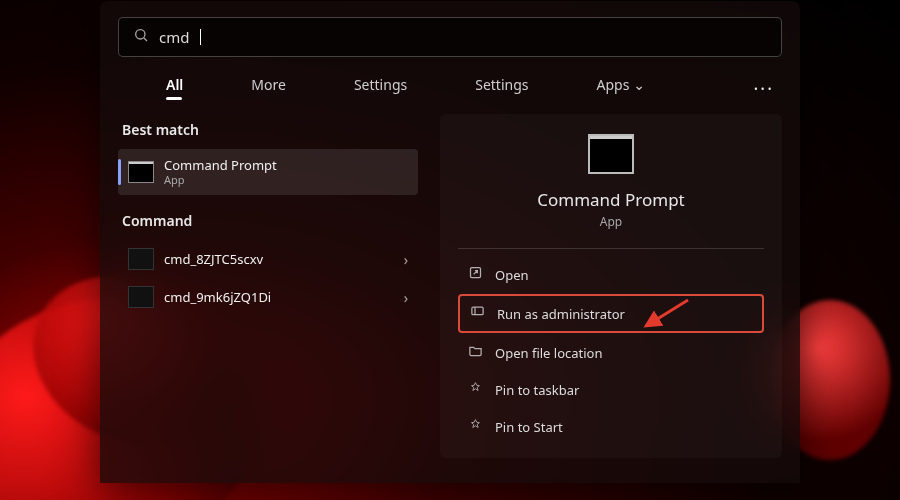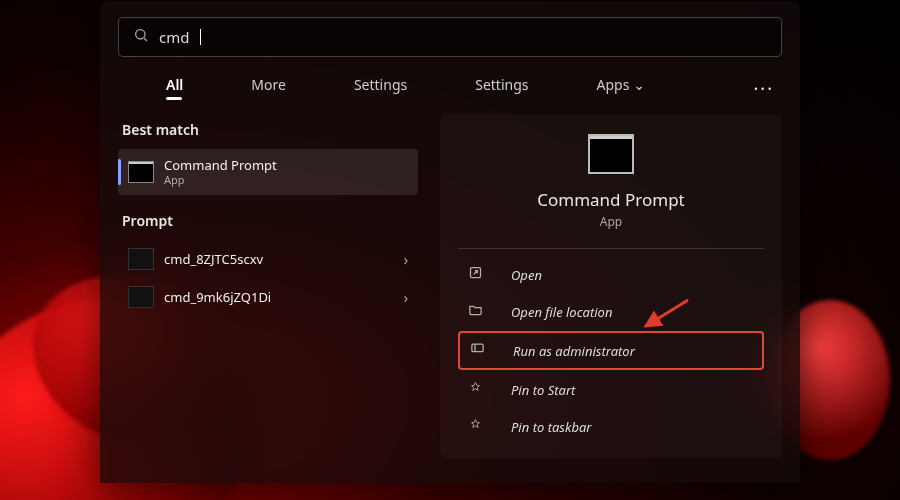--- a/index.html
+++ b/index.html
@@ -62,22 +62,22 @@
     .chev-r { margin-left:auto; opacity:.7; font-size:14px; }
     .big-thumb {
       width:46px; height:40px; background:#000; border:2px solid #bbb;
       box-shadow:inset 0 6px 0 -3px #ccc; margin-bottom:14px;
     }
     .detail-title { font-size:17px; font-weight:400; }
     .detail-sub   { font-size:12px; color:#aaa; margin-top:2px; }
     .divider { height:1px; background:rgba(255,255,255,.15); width:100%; margin:18px 0 8px; }
     .actions { width:100%; display:flex; flex-direction:column; gap:2px; }
     .action {
-      display:flex; align-items:center; gap:28px; padding:8px 10px;
-      border-radius:4px; font-size:13px; color:#ddd; cursor:pointer;font-style:italic;
+      display:flex; align-items:center; gap:12px; padding:8px 10px;
+      border-radius:4px; font-size:13px; color:#ddd; cursor:pointer;
     }
     .action svg { width:15px; height:15px; opacity:.85; }
     .action.highlight { border:2px solid #d94a3a; border-radius:4px; }
     .arrow-annot {
       position:absolute; width:56px; height:40px; pointer-events:none;
     }
     .arrow-annot svg { width:100%; height:100%; }
   </style>
 </head>
 <body>
@@ -113,21 +113,21 @@
       <div class="section-title">Best match</div>
 
       <div class="result best">
         <div class="thumb"></div>
         <div class="meta">
           <span class="title">Command Prompt</span>
           <span class="sub">App</span>
         </div>
       </div>
 
-      <div class="section-title" style="margin-top:16px">Prompt</div>
+      <div class="section-title" style="margin-top:16px">Command</div>
 
       <div class="result">
         <div class="thumb dark"></div>
         <div class="meta">
             <span class="title">cmd_8ZJTC5scxv</span>
           </div>
         <span class="chev-r">›</span>
       </div>
 
       <div class="result">
@@ -146,44 +146,44 @@
       <div class="divider"></div>
 
       <div class="actions">
         <div class="action">
           <span><svg viewBox="0 0 24 24" fill="none" stroke="#ccc" stroke-width="2">
                 <rect x="4" y="4" width="16" height="16" rx="2"></rect>
                 <path d="M9 15l6-6M15 13V9h-4"></path>
               </svg></span>
           <span>Open</span>
         </div>
-        <div class="action">
-          <span><svg viewBox="0 0 24 24" fill="none" stroke="#ccc" stroke-width="2">
-                <path d="M3 7h6l2 2h10v9a2 2 0 0 1-2 2H5a2 2 0 0 1-2-2V7z"></path>
-              </svg></span>
-          <span>Open file location</span>
-        </div>
         <div class="action highlight">
           <span><svg viewBox="0 0 24 24" fill="none" stroke="#ccc" stroke-width="2">
                 <rect x="3" y="5" width="18" height="12" rx="2"></rect>
                 <path d="M8 5v12"></path>
               </svg></span>
           <span>Run as administrator</span>
         </div>
         <div class="action">
           <span><svg viewBox="0 0 24 24" fill="none" stroke="#ccc" stroke-width="2">
-                <path d="M12 2l3 6 6 1-5 4 2 7-6-4-6 4 2-7-5-4 6-1z" transform="scale(.7) translate(5 4)"></path>
+                <path d="M3 7h6l2 2h10v9a2 2 0 0 1-2 2H5a2 2 0 0 1-2-2V7z"></path>
               </svg></span>
-          <span>Pin to Start</span>
+          <span>Open file location</span>
         </div>
         <div class="action">
           <span><svg viewBox="0 0 24 24" fill="none" stroke="#ccc" stroke-width="2">
                 <path d="M12 2l3 6 6 1-5 4 2 7-6-4-6 4 2-7-5-4 6-1z" transform="scale(.7) translate(5 4)"></path>
               </svg></span>
           <span>Pin to taskbar</span>
+        </div>
+        <div class="action">
+          <span><svg viewBox="0 0 24 24" fill="none" stroke="#ccc" stroke-width="2">
+                <path d="M12 2l3 6 6 1-5 4 2 7-6-4-6 4 2-7-5-4 6-1z" transform="scale(.7) translate(5 4)"></path>
+              </svg></span>
+          <span>Pin to Start</span>
         </div>
       </div>
 
       <div class="arrow-annot" style="left:196px; top:180px">
         <svg viewBox="0 0 56 40">
             <defs>
               <marker id="ah" markerWidth="6" markerHeight="6" refX="5" refY="3" orient="auto">
                 <path d="M0 0L6 3L0 6z" fill="#e23b2e"></path>
               </marker>
             </defs>

